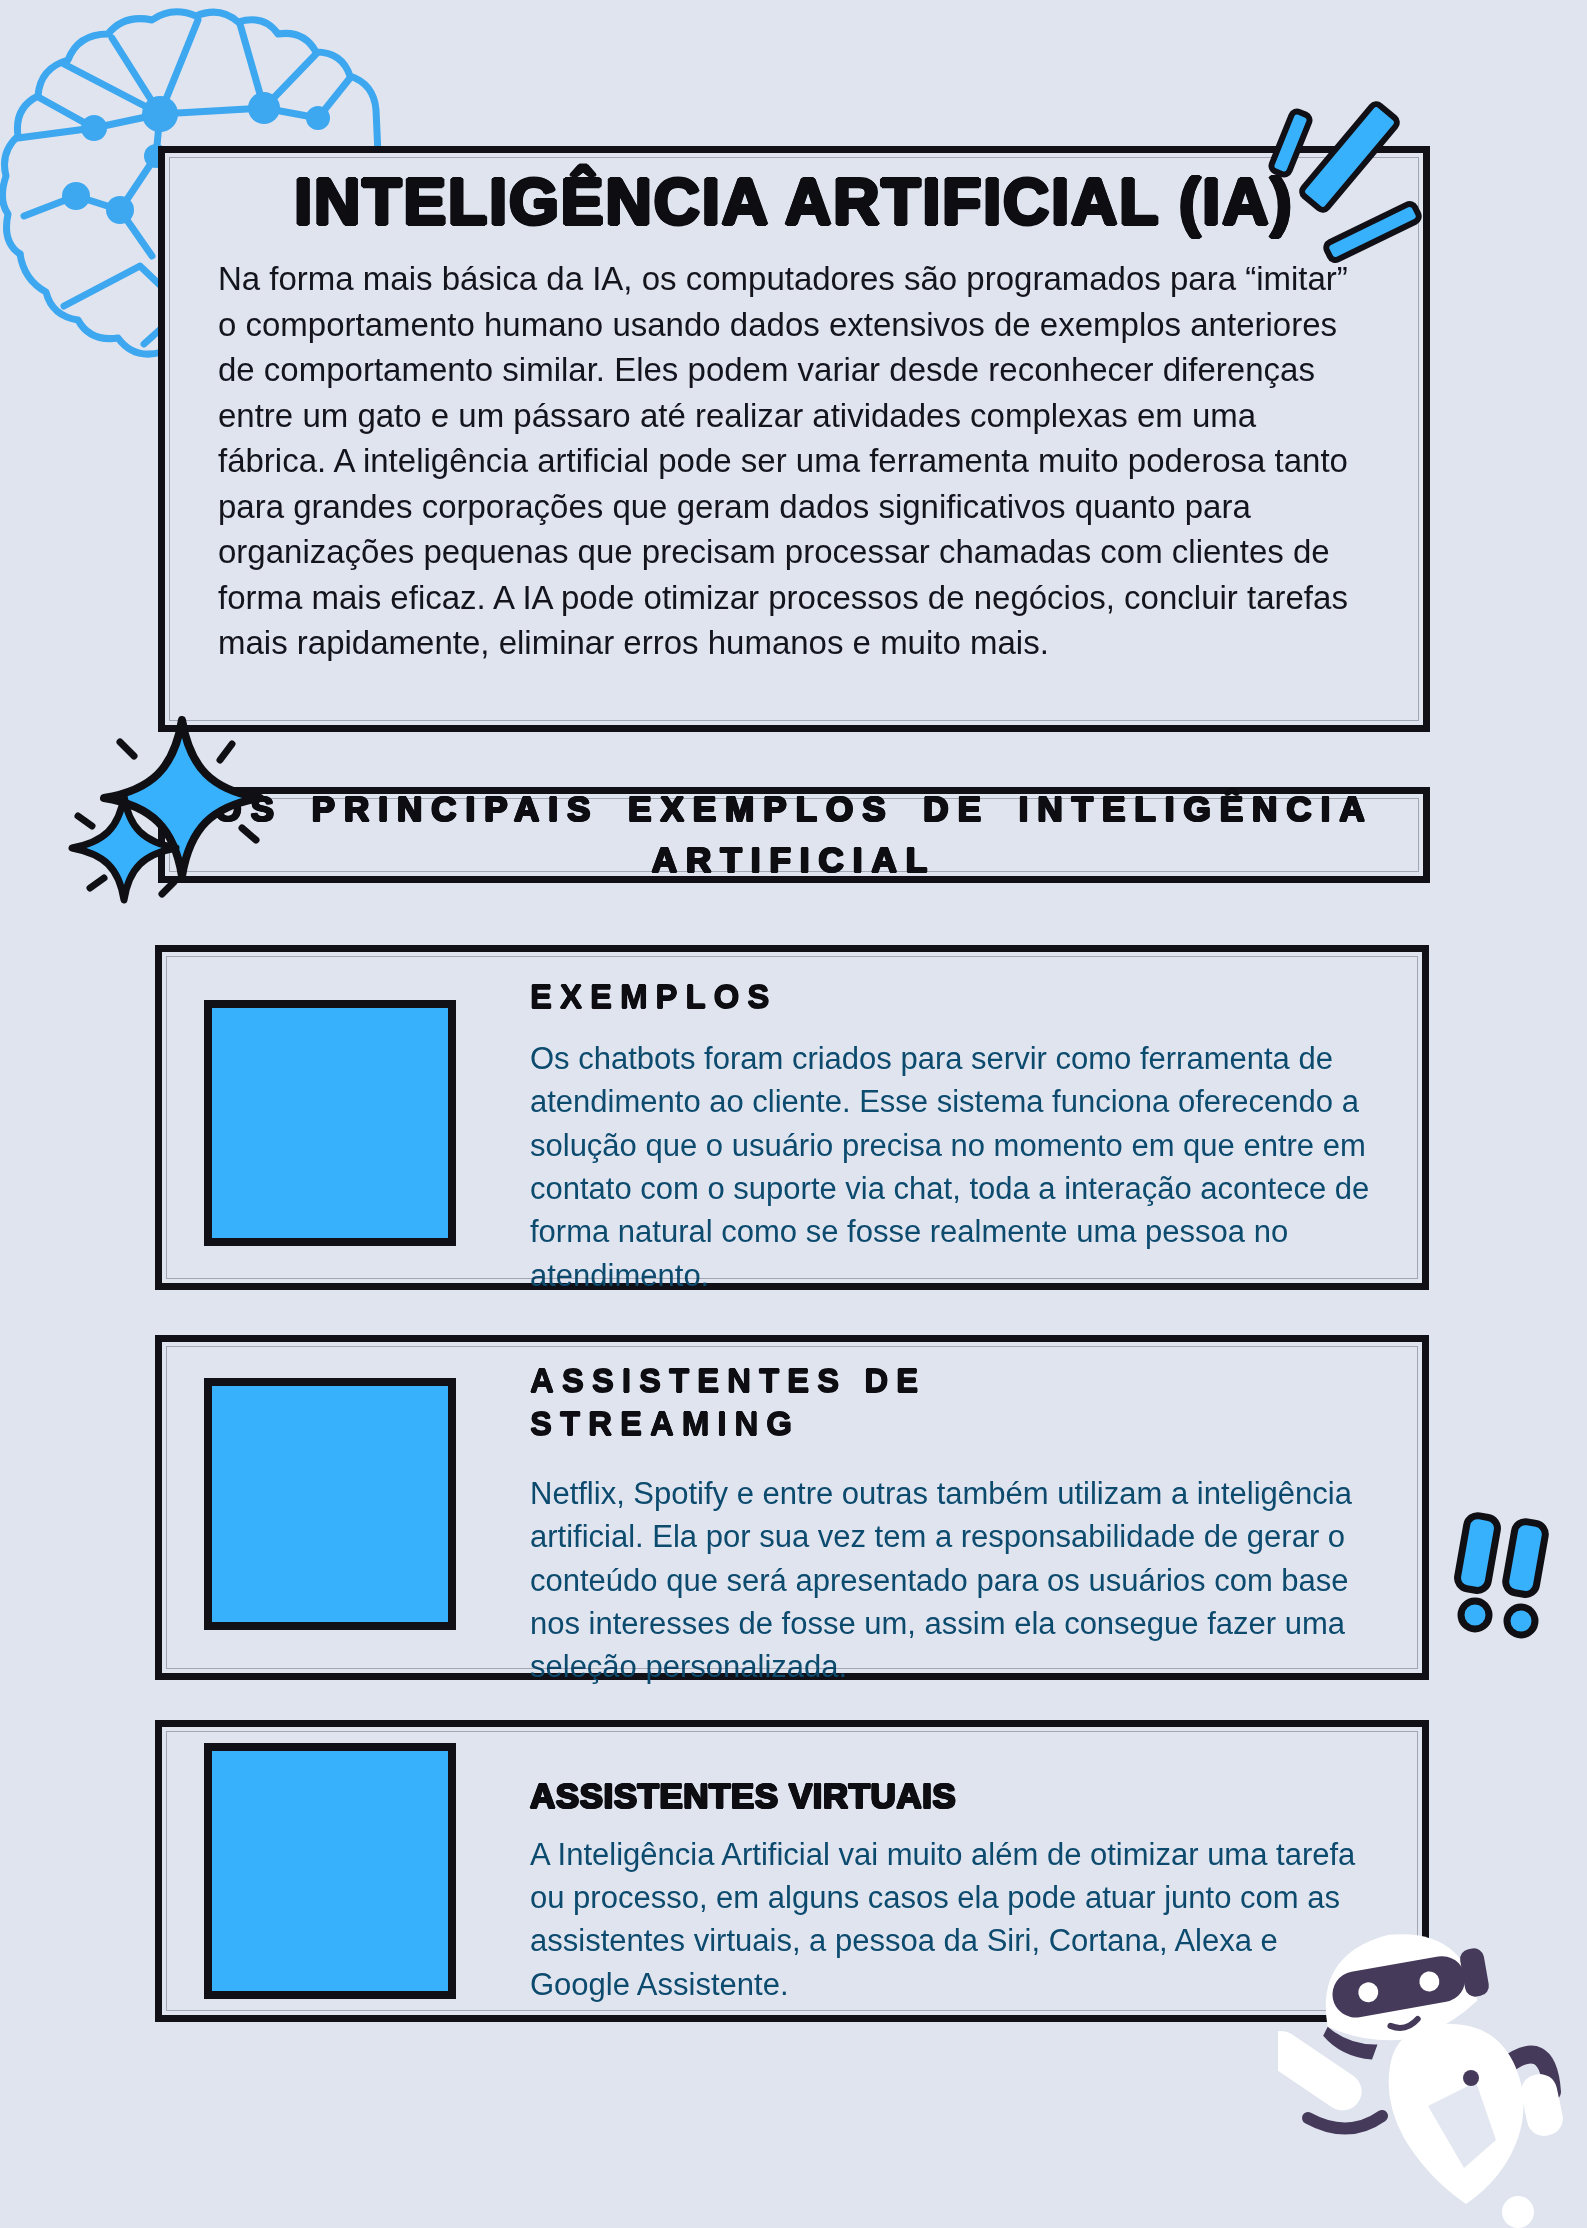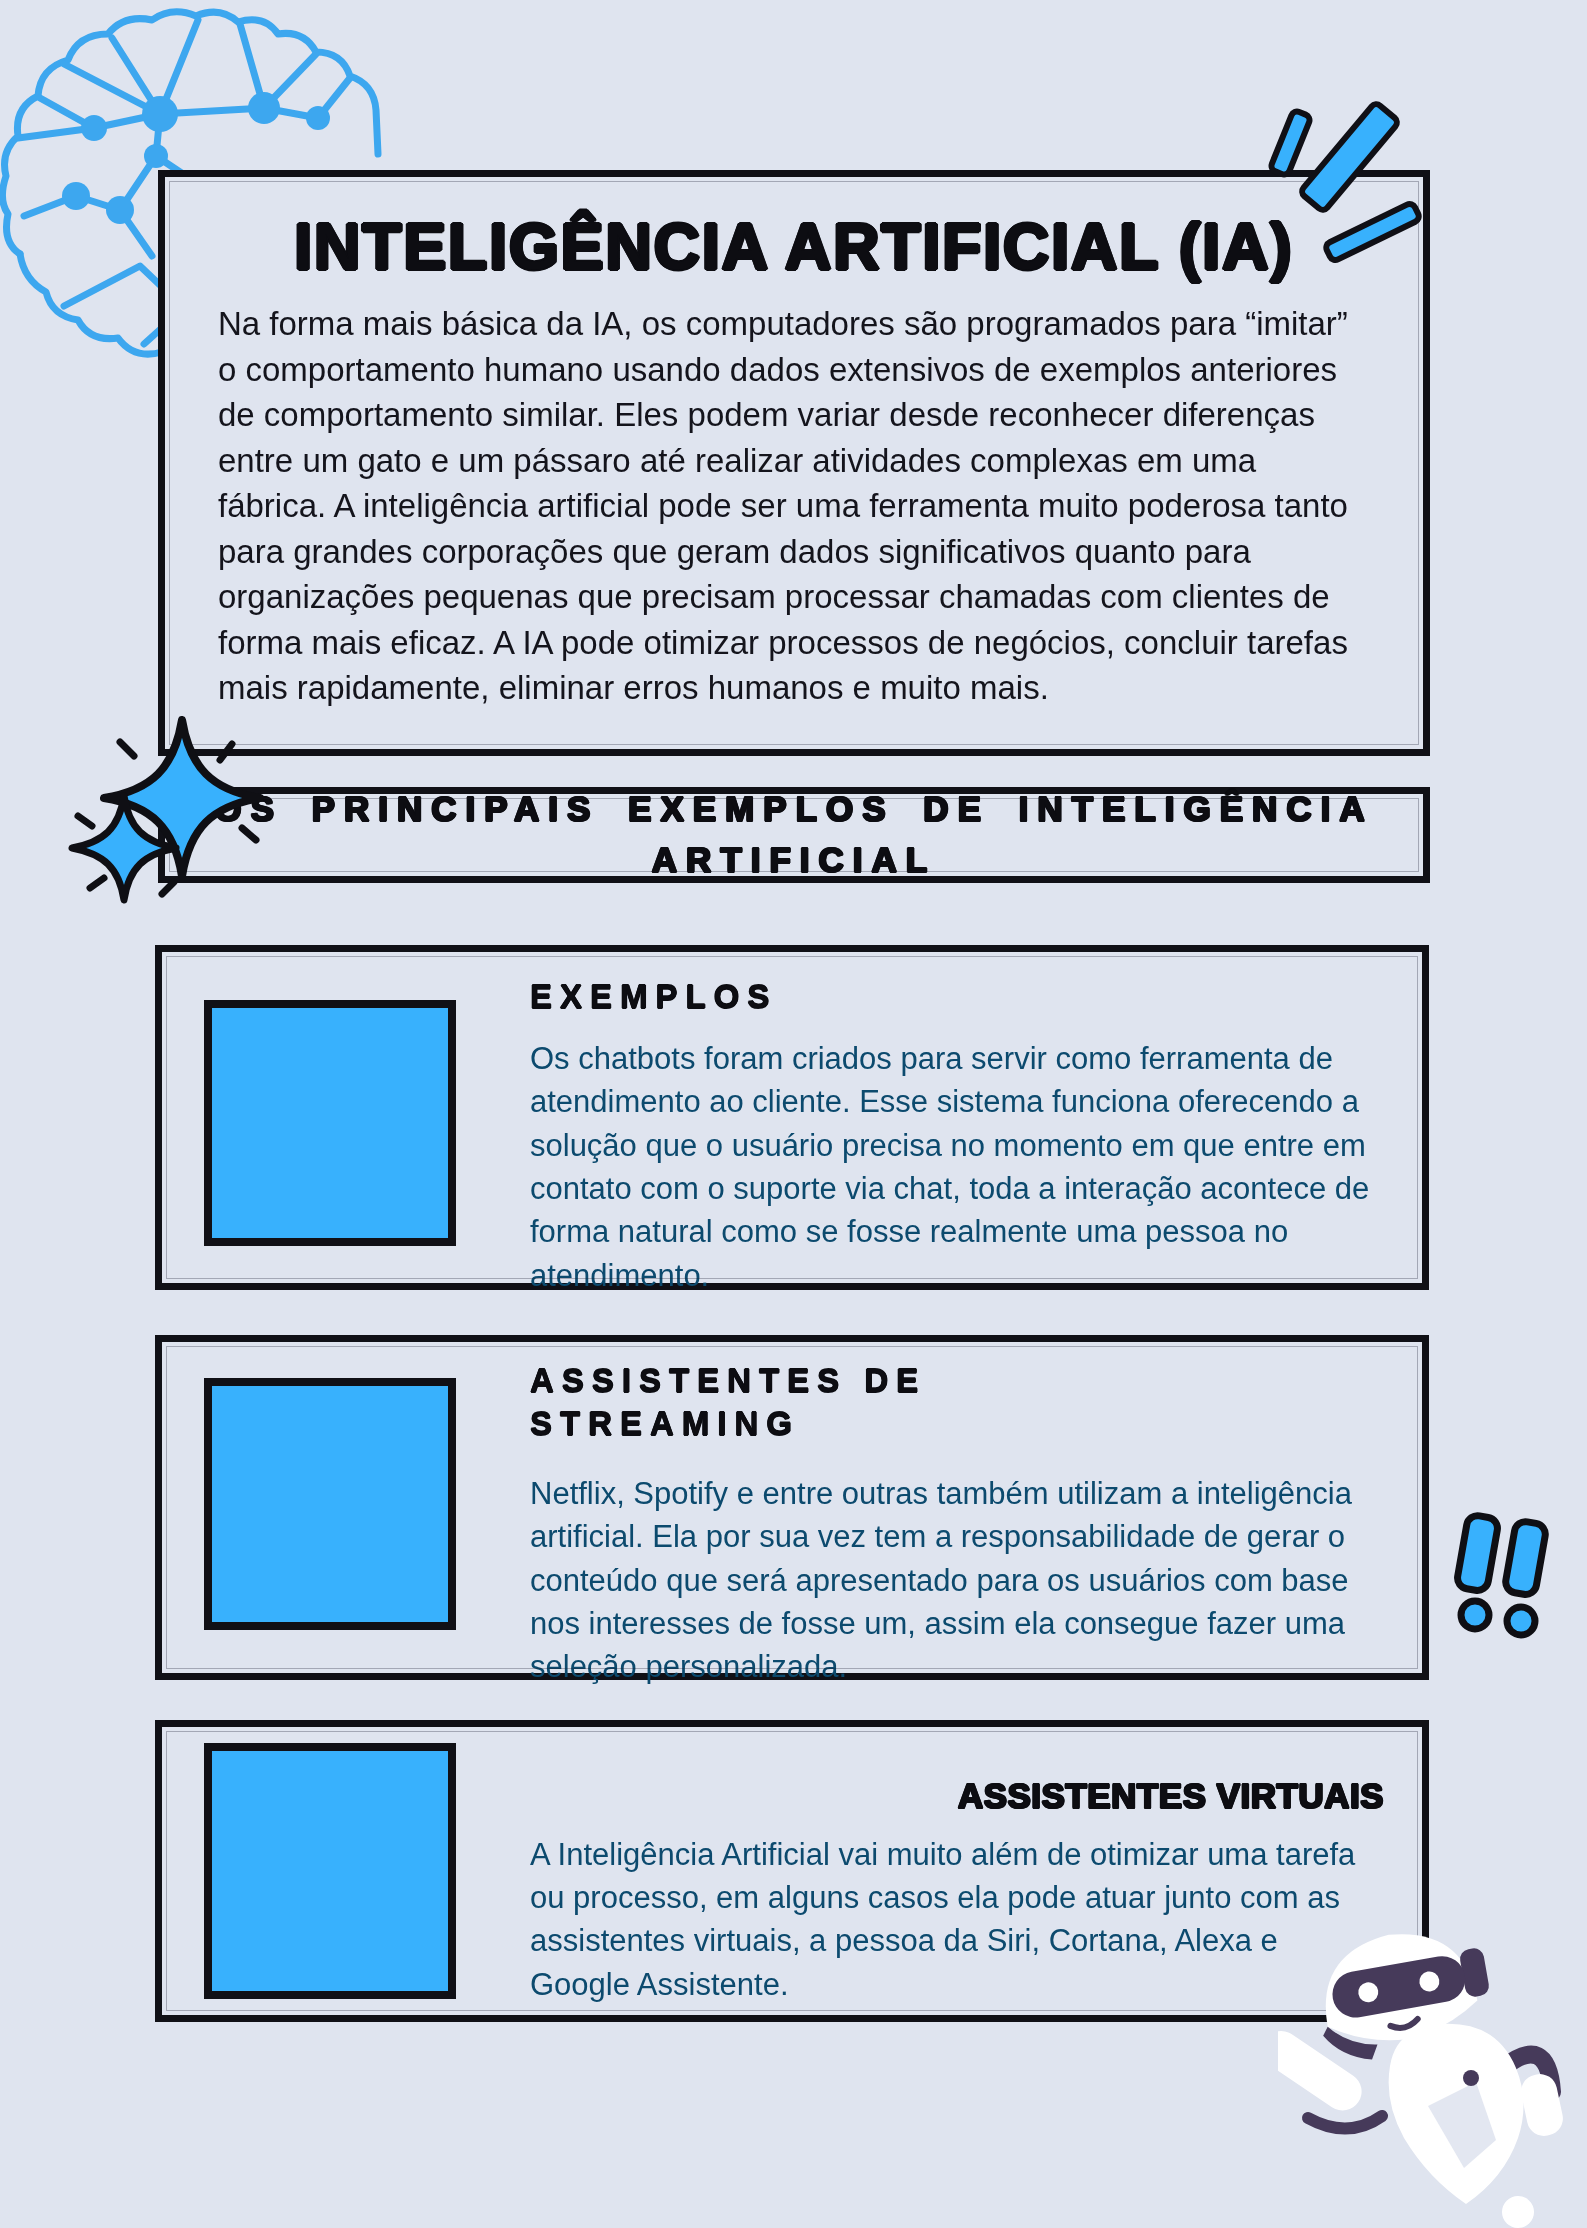--- a/index.html
+++ b/index.html
@@ -23,21 +23,21 @@
     z-index: 2;
   }
   .frame::after {            
     content: "";
     position: absolute;
     inset: 4px;
     border: 1.5px solid rgba(25,25,45,.30);
     pointer-events: none;
   }
 
-  #intro-box   { left: 158px; top: 170px;  width: 1272px; height: 586px; padding-top: 37px; }
+  #intro-box   { left: 158px; top: 146px;  width: 1272px; height: 586px; padding-top: 16px; }
   #header-box  { left: 158px; top: 787px;  width: 1272px; height: 96px;
                  display: flex; align-items: center; justify-content: center; }
   .card        { left: 155px; width: 1274px; }
   #card-chatbot   { top: 945px;  height: 345px; }
   #card-streaming { top: 1335px; height: 345px; }
   #card-assist    { top: 1720px; height: 302px; }
 
   
   .fat-9 { text-shadow: 2px 0 currentColor, -2px 0 currentColor, 0 2px currentColor, 0 -2px currentColor,
                         1.4px 1.4px currentColor, -1.4px -1.4px currentColor,
@@ -79,21 +79,21 @@
   #card-chatbot   .card-text { top: 24px; }
   #card-streaming .card-text { top: 18px; }
   #card-assist    .card-text { top: 46px; }
 
   .card-title {
     font-size: 33px; font-weight: bold; color: #0d0d12;
     letter-spacing: 8px; line-height: 1.3; margin: 0 0 18px 0;
   }
   #card-streaming .card-title { max-width: 460px; margin-bottom: 26px; }
   #card-assist .card-title {
-    letter-spacing: 0.5px; margin-bottom: 14px; font-size: 35px; text-align: right;
+    letter-spacing: 0.5px; margin-bottom: 14px; font-size: 35px;
   }
   .card-body { font-size: 31px; line-height: 1.40; margin: 0; color: #0c4a6e; }
 
   
   .deco { position: absolute; z-index: 3; }
   #brain { left: -6px; top: 4px; z-index: 1; }
 
   .slash {
     position: absolute; z-index: 3; box-sizing: border-box;
     background: #38b1fd; border: 6px solid #101016; border-radius: 9px;

